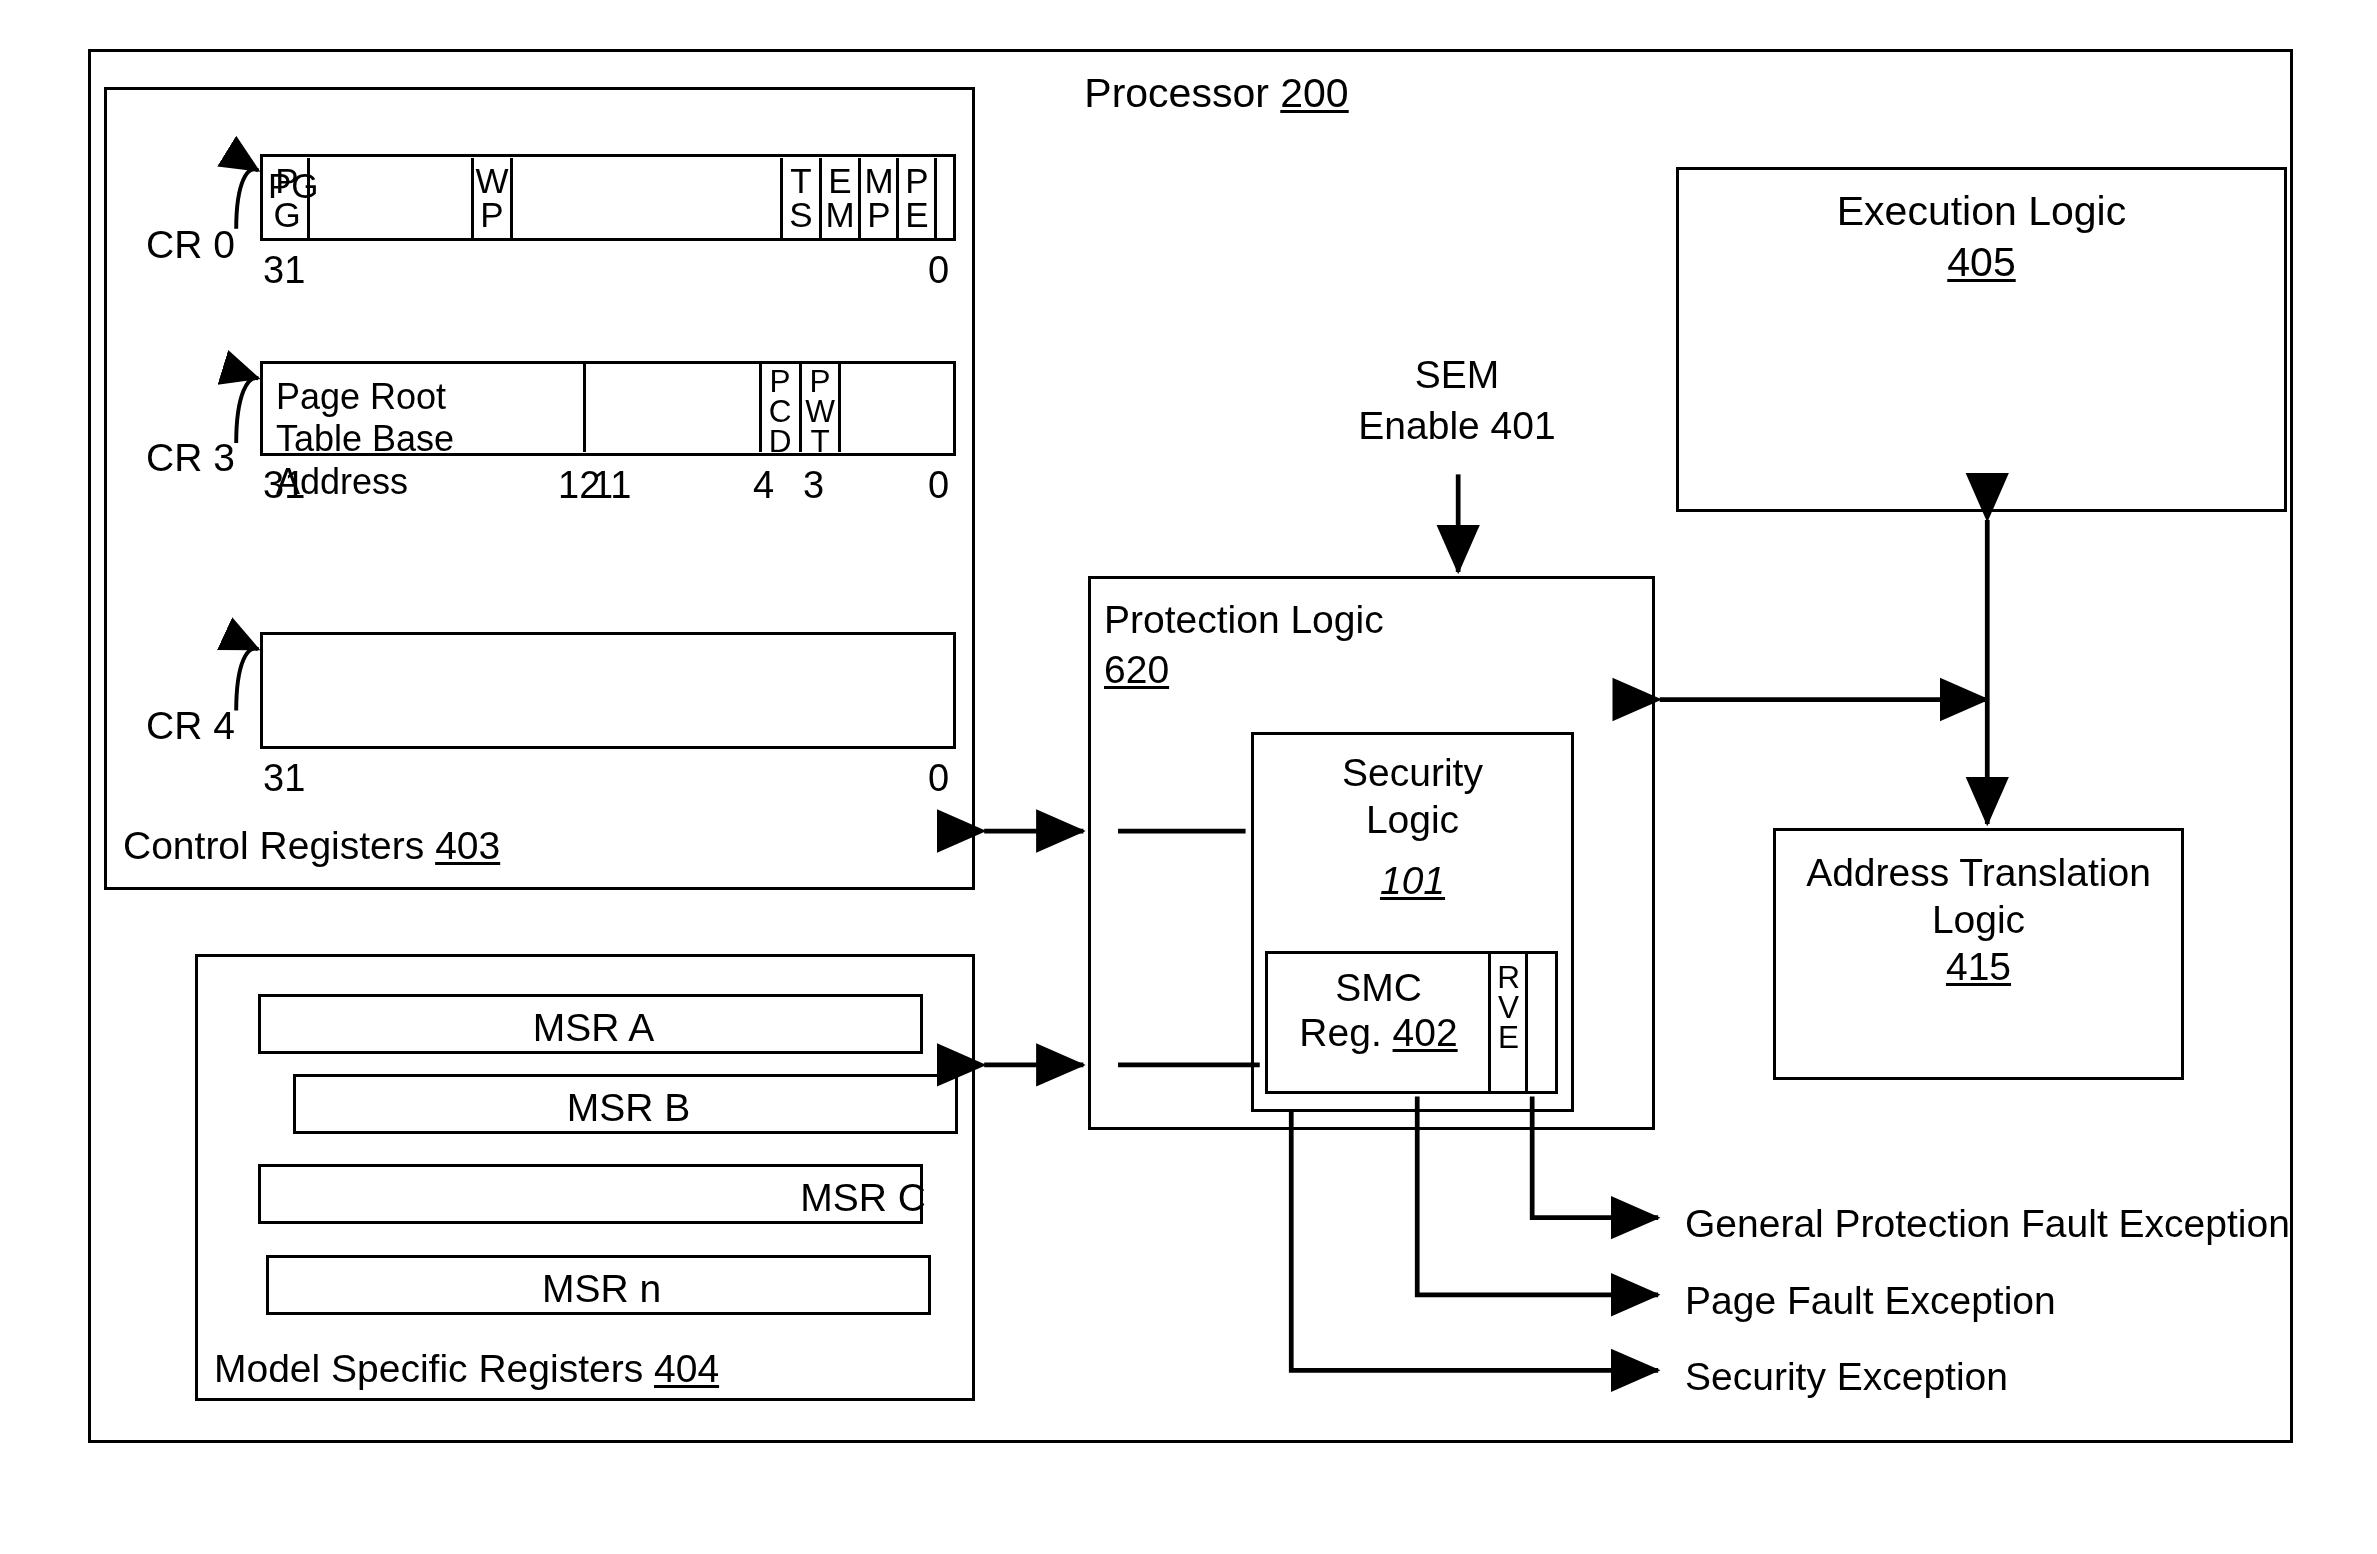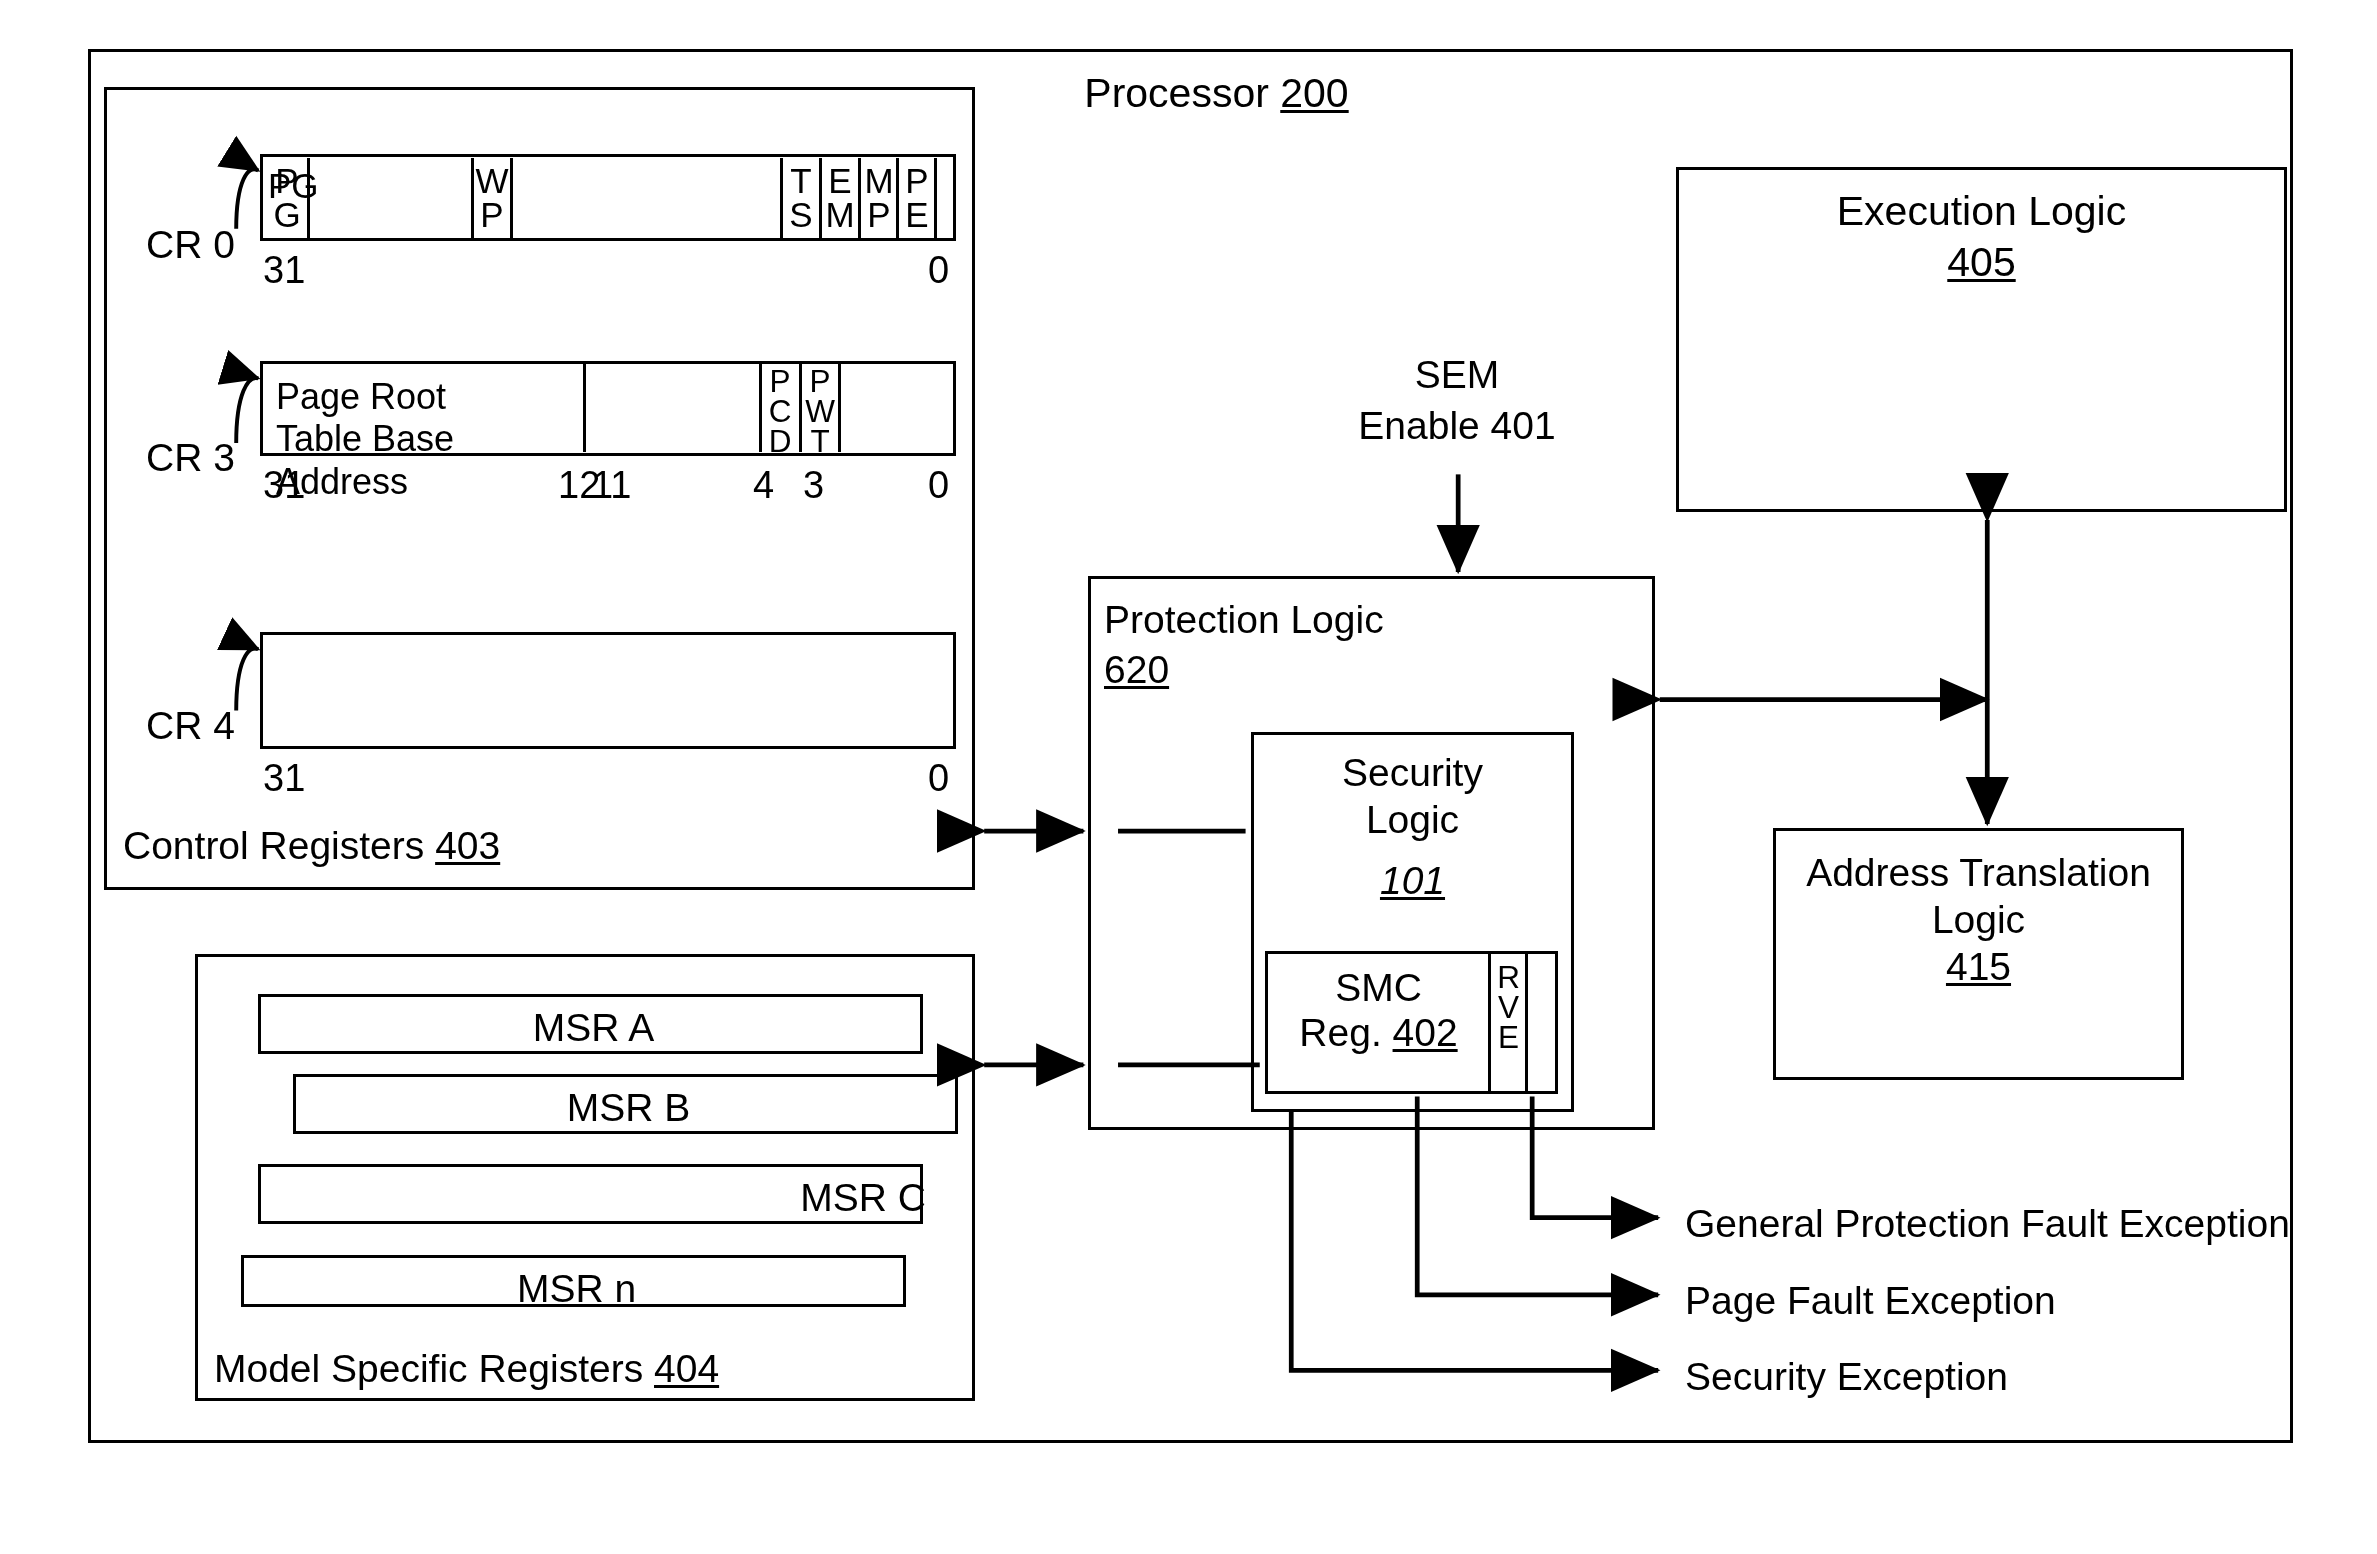--- a/index.html
+++ b/index.html
@@ -131,21 +131,21 @@
 
   <div class="thinbox ctr" style="left:258px;top:994px;width:665px;height:60px;">
     <div class="lbl f50" style="left:0;top:9.5px;width:665px;text-align:center;">MSR A</div>
   </div>
   <div class="thinbox ctr" style="left:258px;top:1074px;width:665px;height:60px;margin-left:35px;">
     <div class="lbl f50" style="left:0;top:9.5px;width:665px;text-align:center;">MSR B</div>
   </div>
   <div class="thinbox ctr" style="left:258px;top:1164px;width:665px;height:60px;">
     <div class="lbl f50" style="left:0;top:9.5px;width:665px;text-align:right;">MSR C</div>
   </div>
-  <div class="thinbox ctr" style="left:241px;top:1255px;width:665px;height:52px;">
+  <div class="thinbox ctr" style="left:266px;top:1255px;width:665px;height:60px;">
     <div class="lbl f50" style="left:0;top:9.5px;width:665px;text-align:center;">MSR n</div>
   </div>
 
   <div class="lbl f50" style="left:214px;top:1348px;">
     <span>Model Specific Registers</span>
     <span class="u">404</span>
   </div>
 
   <div class="lbl f50 ctr" style="left:1331px;top:354px;width:252px;">
     <div>SEM</div>

